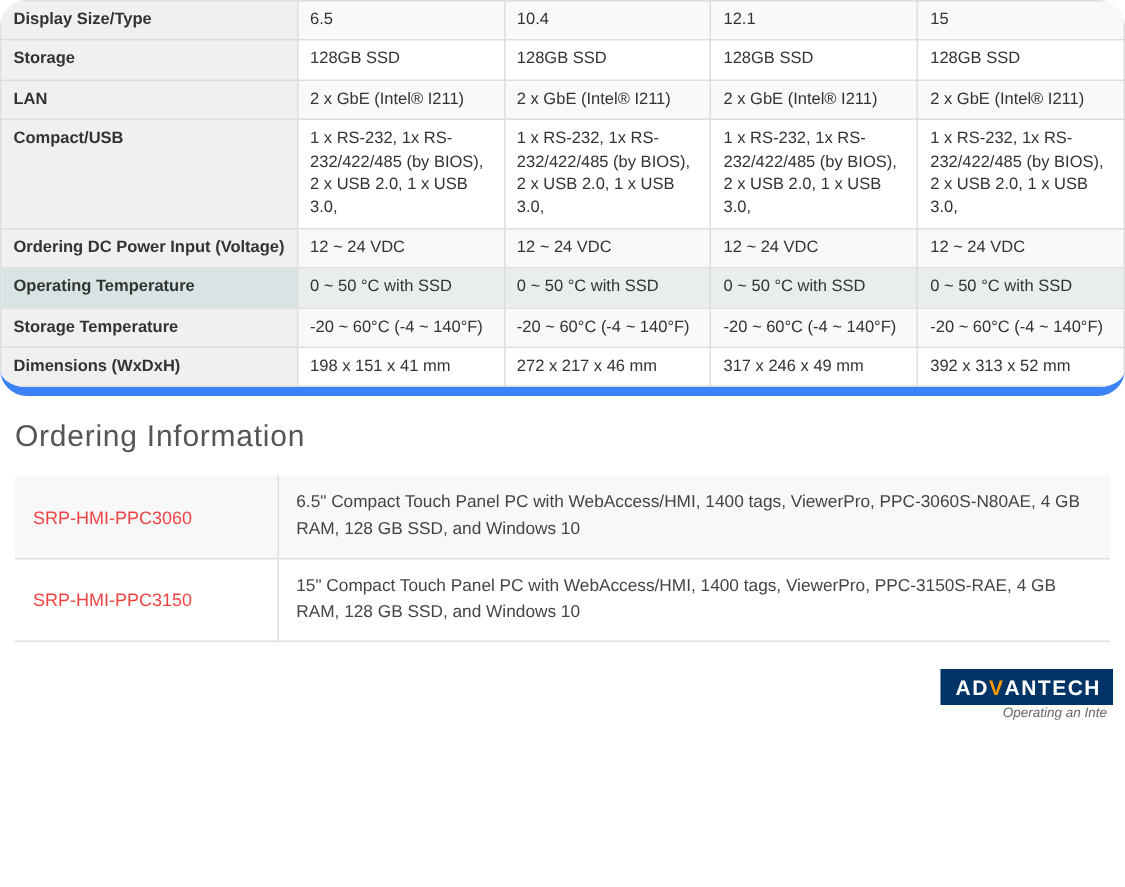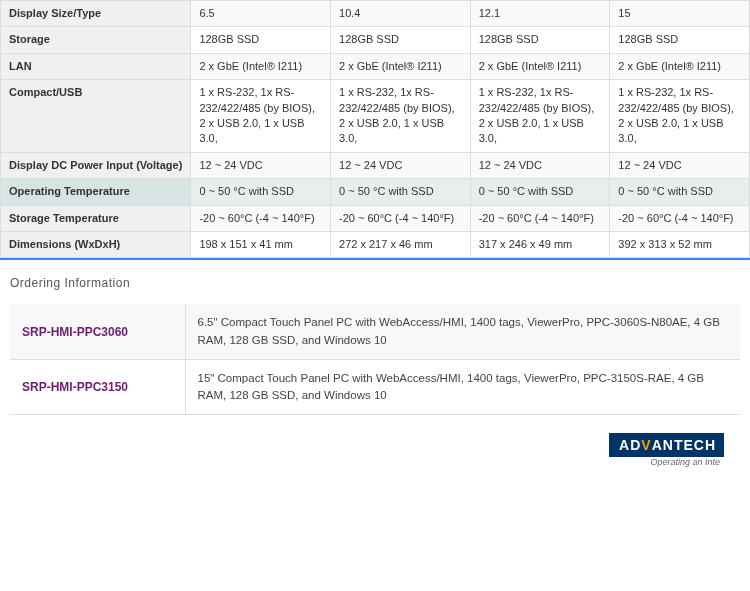--- a/index.html
+++ b/index.html
@@ -8,21 +8,22 @@
       font-size: 12px;
       background: #fff;
       color: #333;
       width: 750px;
       overflow-x: hidden;
     }
 
     
     .specs-table-wrapper {
       overflow-x: auto;
-      border-bottom: 2px solid #3b82f6;
+      border-bottom: 6px solid #3b82f6;
+      border-radius: 18px;
     }
     .specs-table {
       width: 100%;
       border-collapse: collapse;
       font-size: 11px;
     }
     .specs-table td {
       border: 1px solid #ddd;
       padding: 5px 8px;
       vertical-align: top;
@@ -46,61 +47,61 @@
     }
     .highlight-row td:first-child {
       background: #d8e4e4 !important;
     }
 
     
     .ordering-section {
       padding: 16px 10px 10px 10px;
     }
     .ordering-title {
-      font-size: 12px;
+      font-size: 20px;
       font-weight: 300;
       color: #555;
       margin-bottom: 14px;
       letter-spacing: 0.5px;
     }
     .ordering-table {
       width: 100%;
       border-collapse: collapse;
     }
     .ordering-table tr {
       border-bottom: 1px solid #ddd;
     }
     .ordering-table td {
       padding: 10px 12px;
       vertical-align: middle;
     }
     .ordering-table td:first-child {
-      color: #701a75;
-      font-weight: 700;
+      color: #ef4444;
+      font-weight: 400;
       font-size: 12px;
       width: 175px;
       border-right: 1px solid #ddd;
     }
     .ordering-table td:last-child {
       font-size: 11.5px;
       color: #444;
       line-height: 1.5;
     }
     .ordering-table tr:nth-child(odd) td {
       background: #f8f8f8;
     }
     .ordering-table tr:nth-child(even) td {
       background: #fff;
     }
 
     
     .footer-area {
       display: flex;
       justify-content: flex-end;
-      padding: 8px 26px 4px 0;
+      padding: 8px 8px 4px 0;
       align-items: center;
     }
     .advantech-logo {
       background: #003366;
       color: #fff;
       padding: 4px 8px 4px 10px;
       font-size: 15px;
       font-weight: 900;
       letter-spacing: 1px;
       display: flex;
@@ -159,21 +160,21 @@
           <td>2 x GbE (Intel® I211)</td>
         </tr>
         <tr>
           <td>Compact/USB</td>
           <td>1 x RS-232, 1x RS-232/422/485 (by BIOS), 2 x USB 2.0, 1 x USB 3.0,</td>
           <td>1 x RS-232, 1x RS-232/422/485 (by BIOS), 2 x USB 2.0, 1 x USB 3.0,</td>
           <td>1 x RS-232, 1x RS-232/422/485 (by BIOS), 2 x USB 2.0, 1 x USB 3.0,</td>
           <td>1 x RS-232, 1x RS-232/422/485 (by BIOS), 2 x USB 2.0, 1 x USB 3.0,</td>
         </tr>
         <tr>
-          <td>Display DC Power Input (Voltage)</td>
+          <td>Ordering DC Power Input (Voltage)</td>
           <td>12 ~ 24 VDC</td>
           <td>12 ~ 24 VDC</td>
           <td>12 ~ 24 VDC</td>
           <td>12 ~ 24 VDC</td>
         </tr>
         <tr class="highlight-row">
           <td>Operating Temperature</td>
           <td>0 ~ 50 °C with SSD</td>
           <td>0 ~ 50 °C with SSD</td>
           <td>0 ~ 50 °C with SSD</td>

